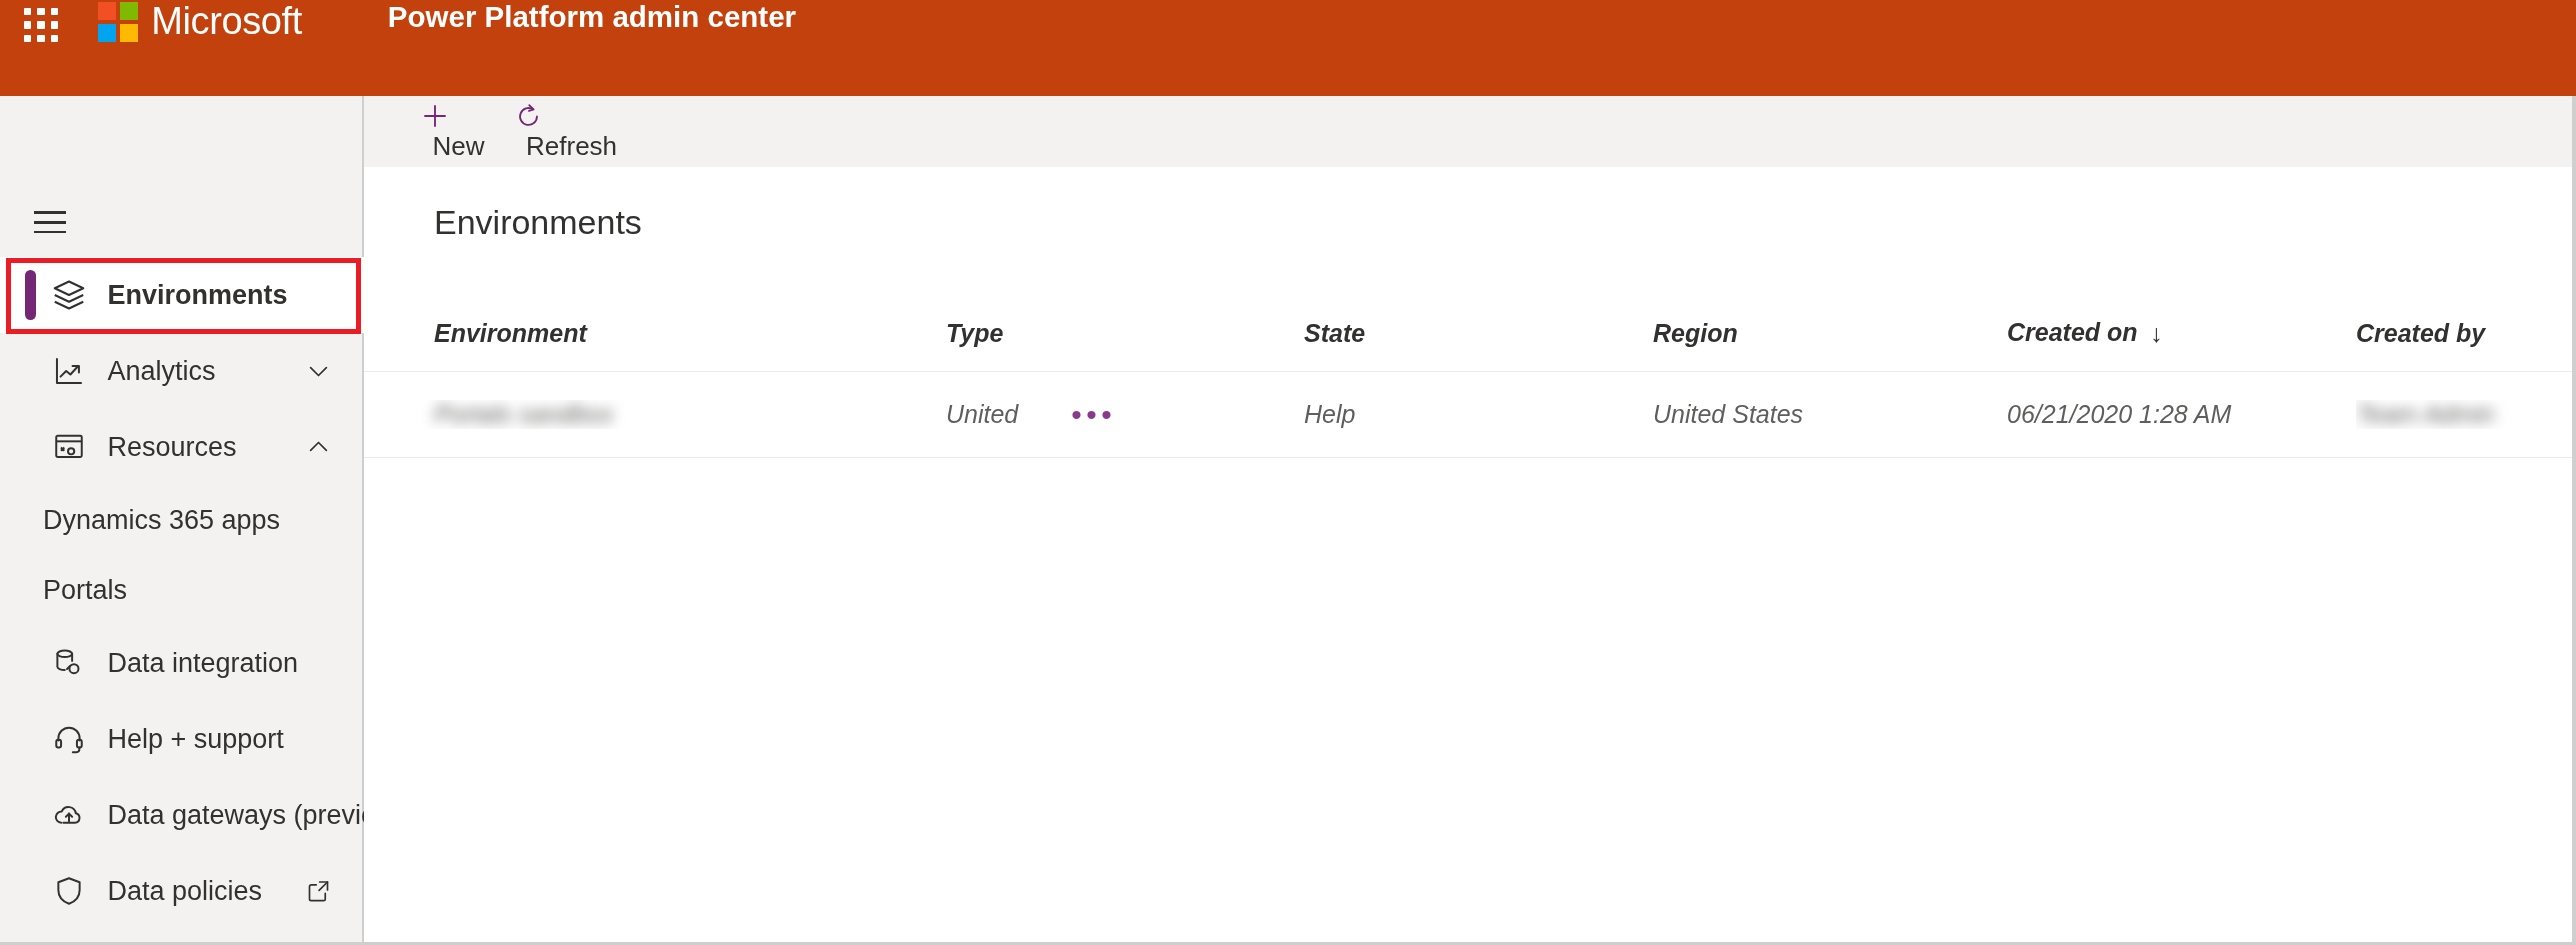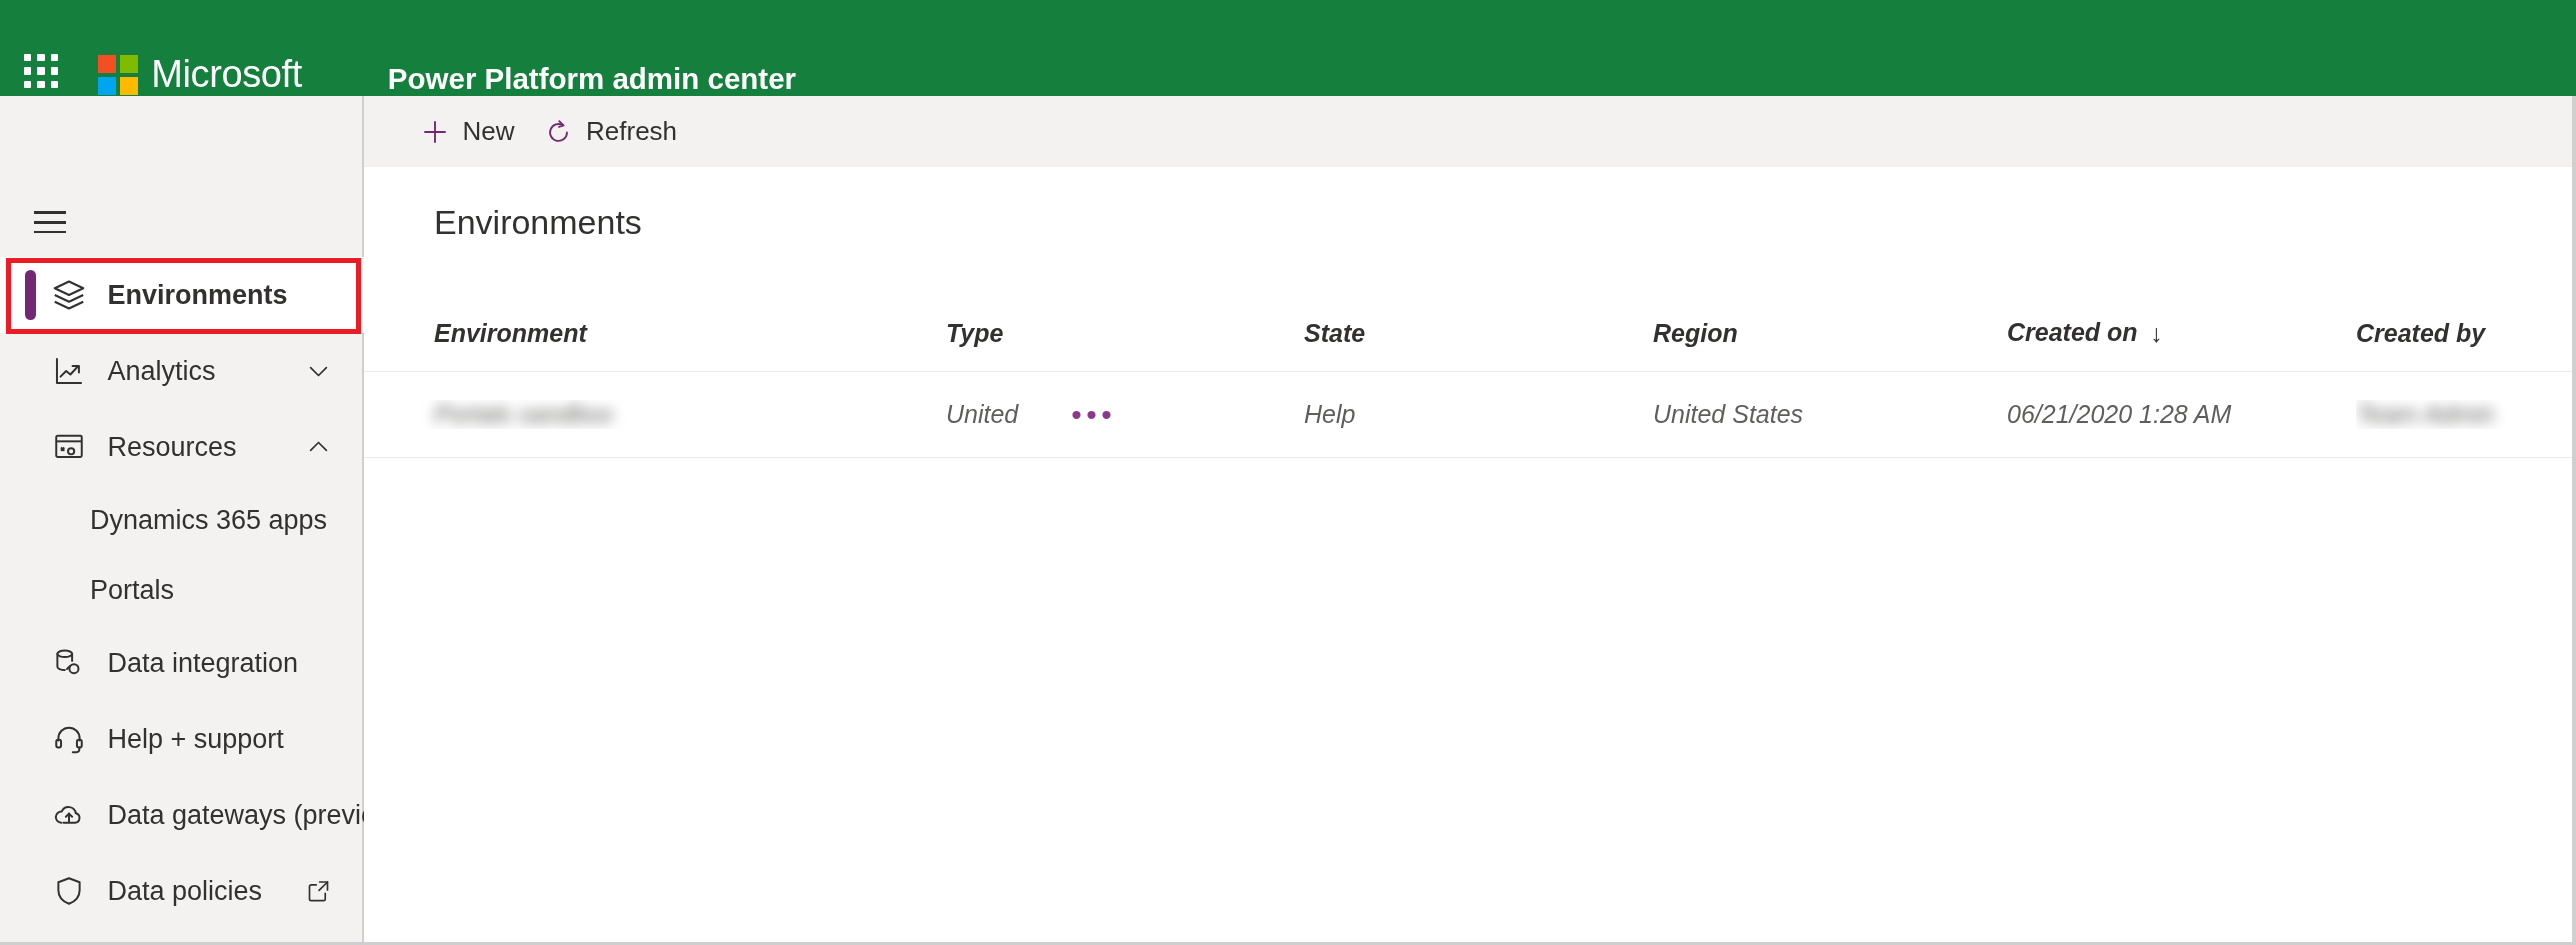--- a/index.html
+++ b/index.html
@@ -7,21 +7,21 @@
     width: 2576px; height: 946px;
     background: #ffffff;
     font-family: "Liberation Sans", sans-serif;
     overflow: hidden;
   }
   #root { position: relative; width: 2576px; height: 946px; background:#ffffff; }
 
   
   .suitebar {
     position: absolute; left: 0; top: 0; width: 2576px; height: 96px;
-    background: #15803d; display: flex; align-items: flex-end;
+    background: #c2410c; display: flex; align-items: flex-start;
   }
   .waffle {
     width: 50px; height: 50px; margin-left: 16px;
     display: grid; grid-template-columns: repeat(3, 7.2px); grid-template-rows: repeat(3, 7.2px);
     gap: 6.3px; align-content: center; justify-content: center; cursor: pointer;
   }
   .waffle i { display:block; width: 7.2px; height: 7.2px; background: #ffffff; border-radius: 0.9px; }
 
   .ms-logo-wrap { display:flex; align-items:center; margin-left: 32px; cursor: pointer; }
   .ms-squares { width: 39px; height: 39px; display: grid;
@@ -63,34 +63,34 @@
   }
   .nav-item.selected .ico { margin-left: 21.5px; }
   .nav-item .lbl {
     margin-left: 18px; font-size: 27px; color: #323130; white-space: nowrap;
   }
   .nav-item.selected .lbl { font-weight: 600; }
   .nav-item .chev {
     position: absolute; right: 32px; top: 50%; transform: translateY(-50%);
     width: 27px; height: 27px; color: #323130;
   }
-  .nav-item.child { padding-left: 90px; height: 70px; }
+  .nav-item.child { padding-left: 43px; height: 70px; }
   .nav-item.child .lbl { margin-left: 0; }
 
   .nav-highlight {
     position: absolute; left: 6.3px; top: 162px; width: 355px; height: 76px;
     border: 5.4px solid #ec1c24; pointer-events: none;
   }
 
   
   .cmdbar {
     position: absolute; left: 364px; top: 96px; width: 2212px; height: 71px;
     background: #f3f2f1; display: flex; align-items: center; padding-left: 56px;
   }
-  .cmd-btn { display: flex; align-items: flex-end; cursor: pointer; margin-right: 29px; }
+  .cmd-btn { display: flex; align-items: flex-start; cursor: pointer; margin-right: 29px; flex-direction: column; }
   .cmd-btn .cico { width: 30px; height: 30px; color: #742774; display:flex; align-items:center; justify-content:center; }
   .cmd-btn .clbl { font-size: 26px; color: #323130; margin-left: 12.5px; white-space: nowrap; }
 
   
   .content {
     position: absolute; left: 364px; top: 167px; width: 2212px; height: 779px;
     background: #ffffff;
   }
   .page-title {
     position: absolute; left: 70px; top: 36px;

